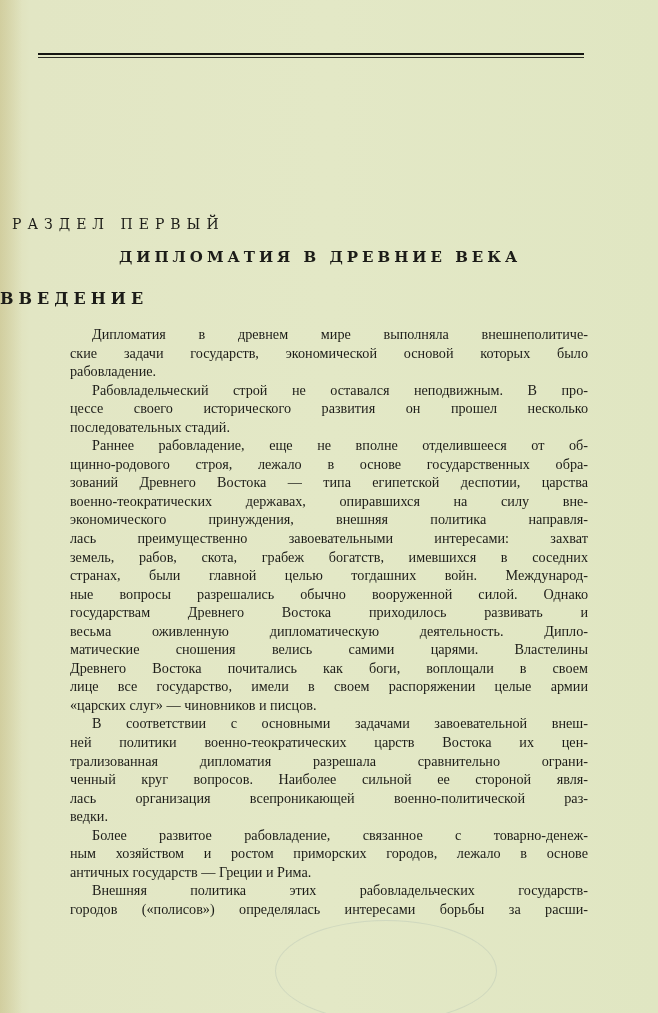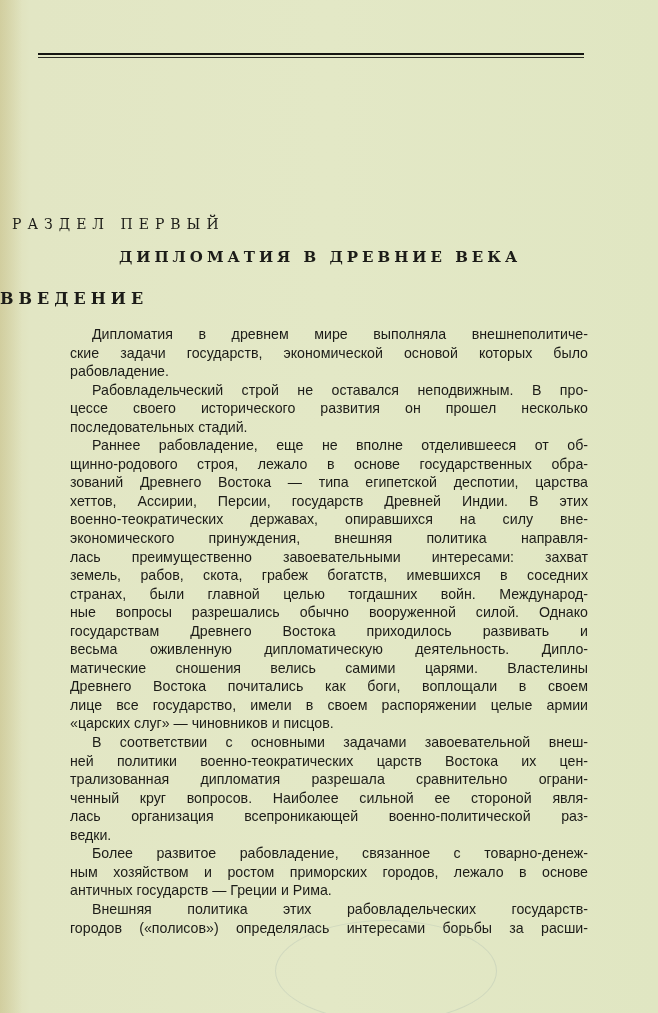--- a/index.html
+++ b/index.html
@@ -27,21 +27,21 @@
   .part-title {
     position:absolute; left:0; width:640px; top:248px; text-align:center;
     font-family: "DejaVu Serif", serif; font-size:15px; font-weight:bold; letter-spacing:4px;
   }
   .chapter-title {
     position:absolute; left:0; width:640px; top:289px; text-align:left;
     font-family: "DejaVu Serif", serif; font-size:16px; font-weight:bold; letter-spacing:5px;
   }
   .body-text {
     position:absolute; left:48px; top:325px; width:540px;
-    font-family: Liberation Sans, sans-serif; font-size:14.2px; line-height:18.55px;
+    font-family: Liberation Serif, serif; font-size:14.2px; line-height:18.55px;
   }
   .body-text p { margin:0; text-indent:22px; text-align:justify; text-align-last:auto; }
   .line { display:block; text-align:justify; text-align-last:justify; white-space:nowrap; overflow:visible; }
   .line.last { text-align-last:left; }
   .line.indent { padding-left:22px; }
   .stamp {
     position:absolute; left:275px; top:920px; width:220px; height:100px;
     border:1px solid rgba(150,170,170,0.25); border-radius:50%;
   }
 </style>
@@ -67,21 +67,20 @@
   </p>
   <p>
     <span class="line indent">Рабовладельческий строй не оставался неподвижным. В про-</span>
     <span class="line">цессе своего исторического развития он прошел несколько</span>
     <span class="line last">последовательных стадий.</span>
   </p>
   <p>
     <span class="line indent">Раннее рабовладение, еще не вполне отделившееся от об-</span>
     <span class="line">щинно-родового строя, лежало в основе государственных обра-</span>
     <span class="line">зований Древнего Востока — типа египетской деспотии, царства</span>
-    <span class="line">хеттов, Ассирии, Персии, государств Древней Индии. В этих</span>
     <span class="line">военно-теократических державах, опиравшихся на силу вне-</span>
     <span class="line">экономического принуждения, внешняя политика направля-</span>
     <span class="line">лась преимущественно завоевательными интересами: захват</span>
     <span class="line">земель, рабов, скота, грабеж богатств, имевшихся в соседних</span>
     <span class="line">странах, были главной целью тогдашних войн. Международ-</span>
     <span class="line">ные вопросы разрешались обычно вооруженной силой. Однако</span>
     <span class="line">государствам Древнего Востока приходилось развивать и</span>
     <span class="line">весьма оживленную дипломатическую деятельность. Дипло-</span>
     <span class="line">матические сношения велись самими царями. Властелины</span>
     <span class="line">Древнего Востока почитались как боги, воплощали в своем</span>

